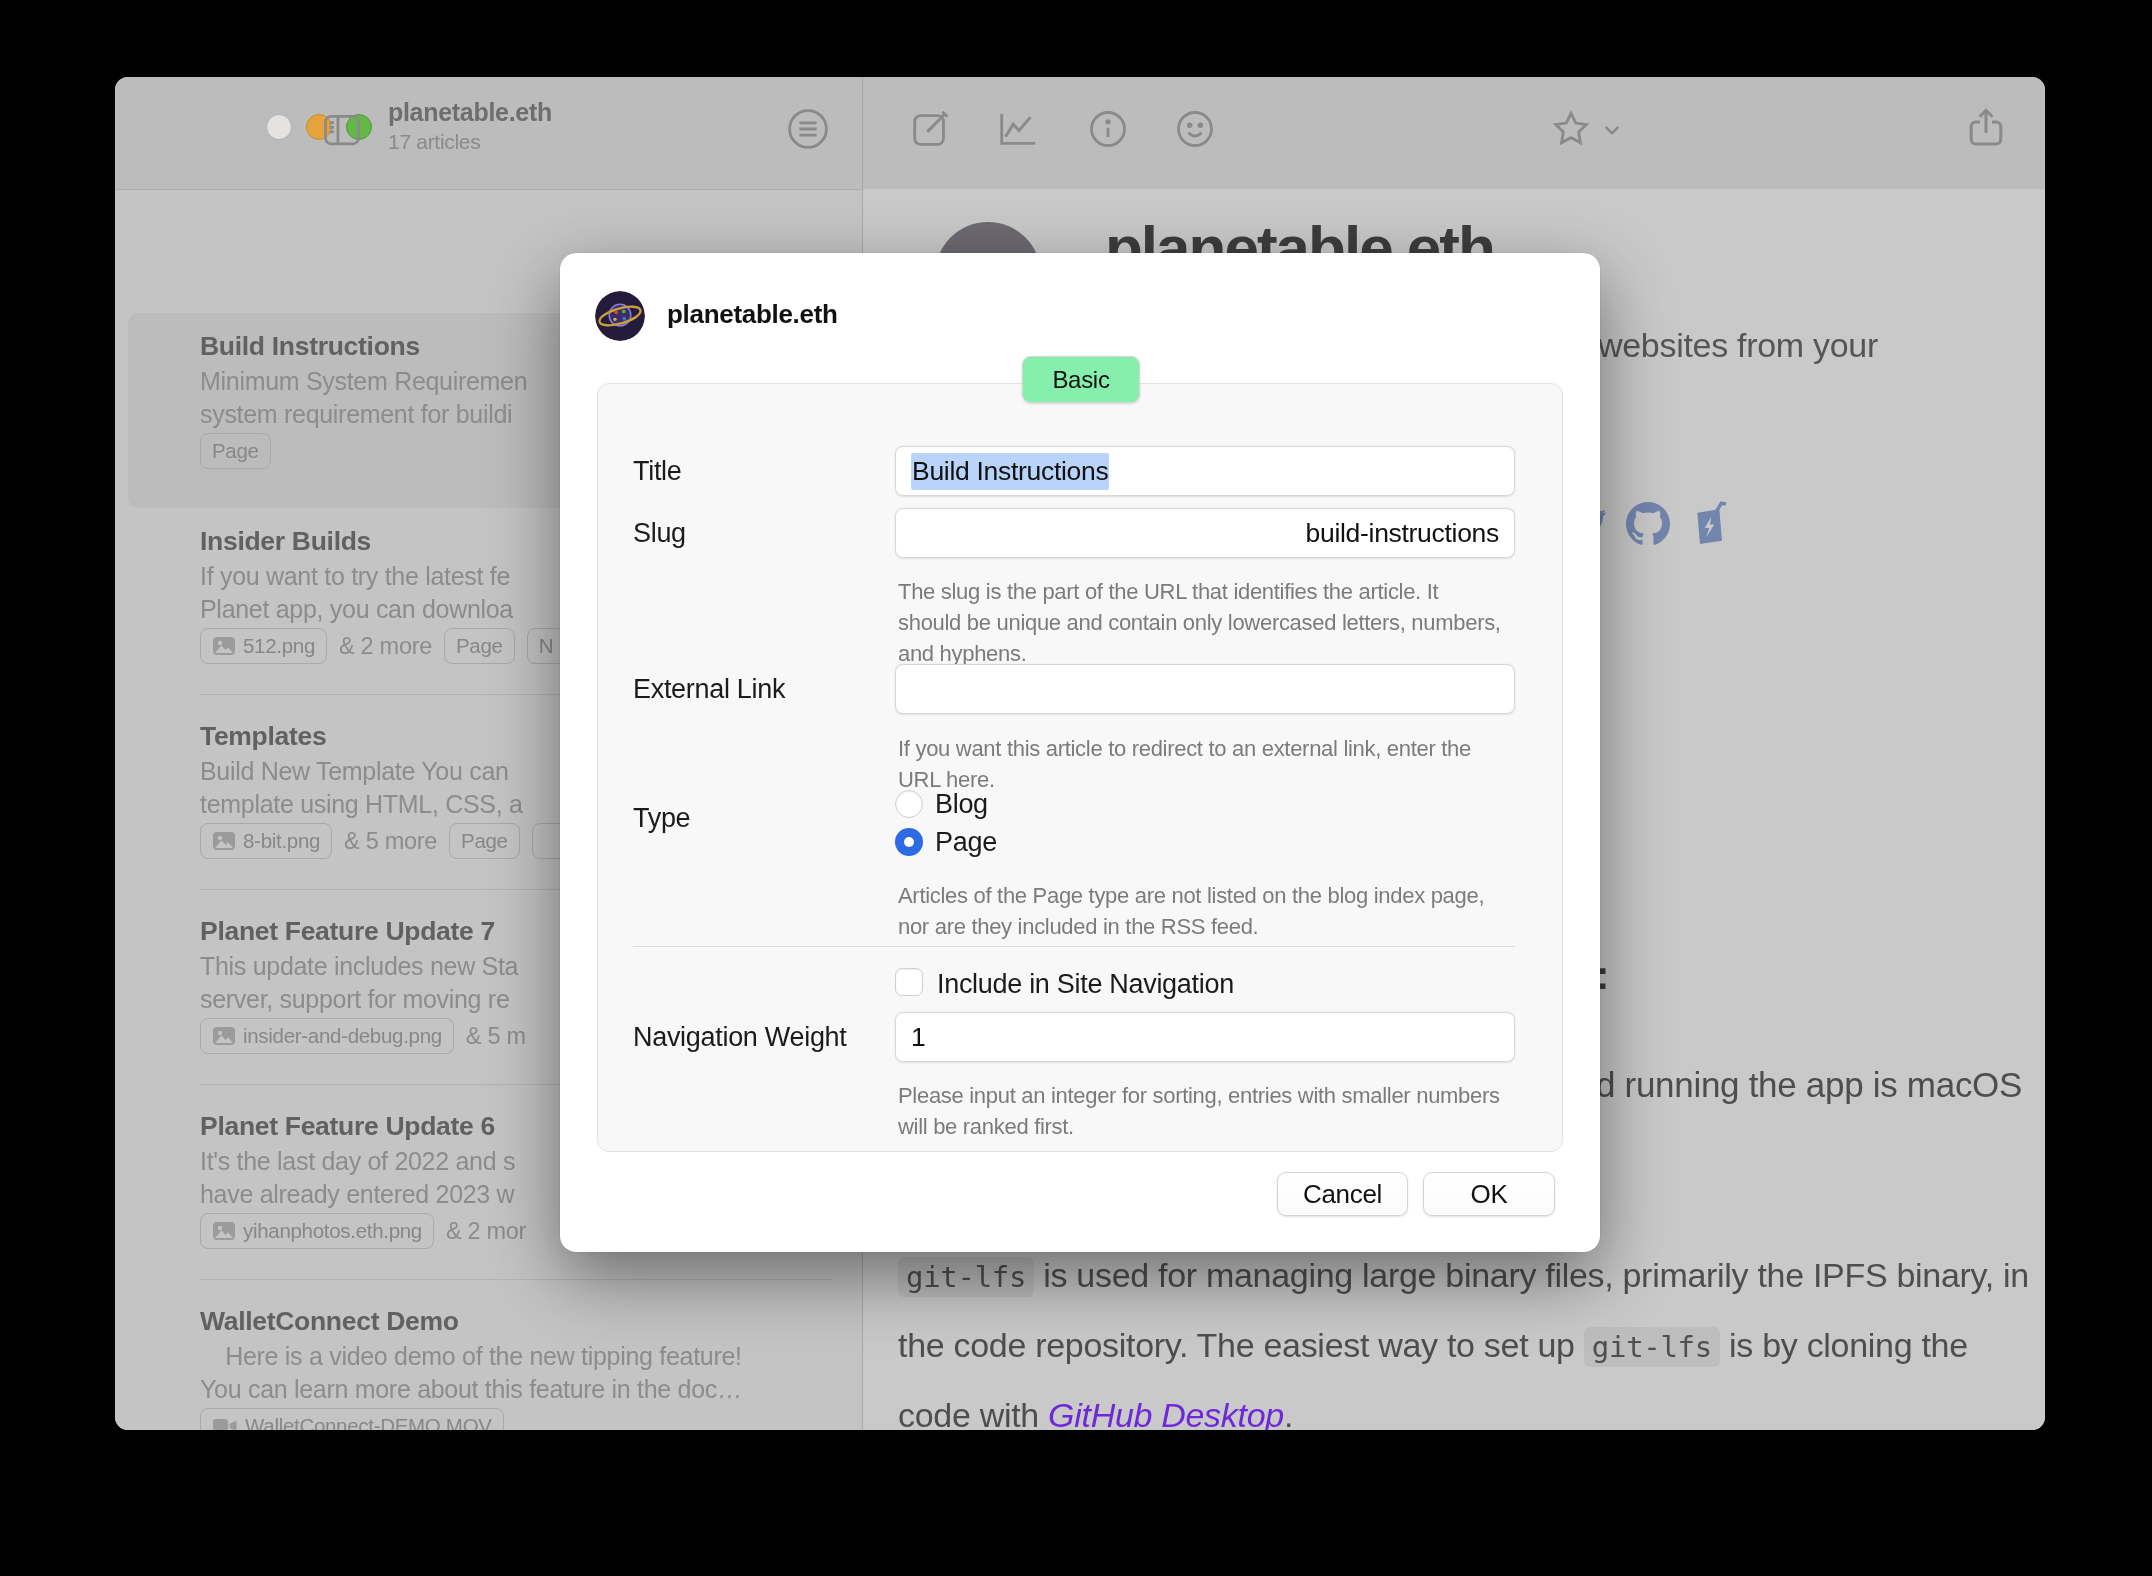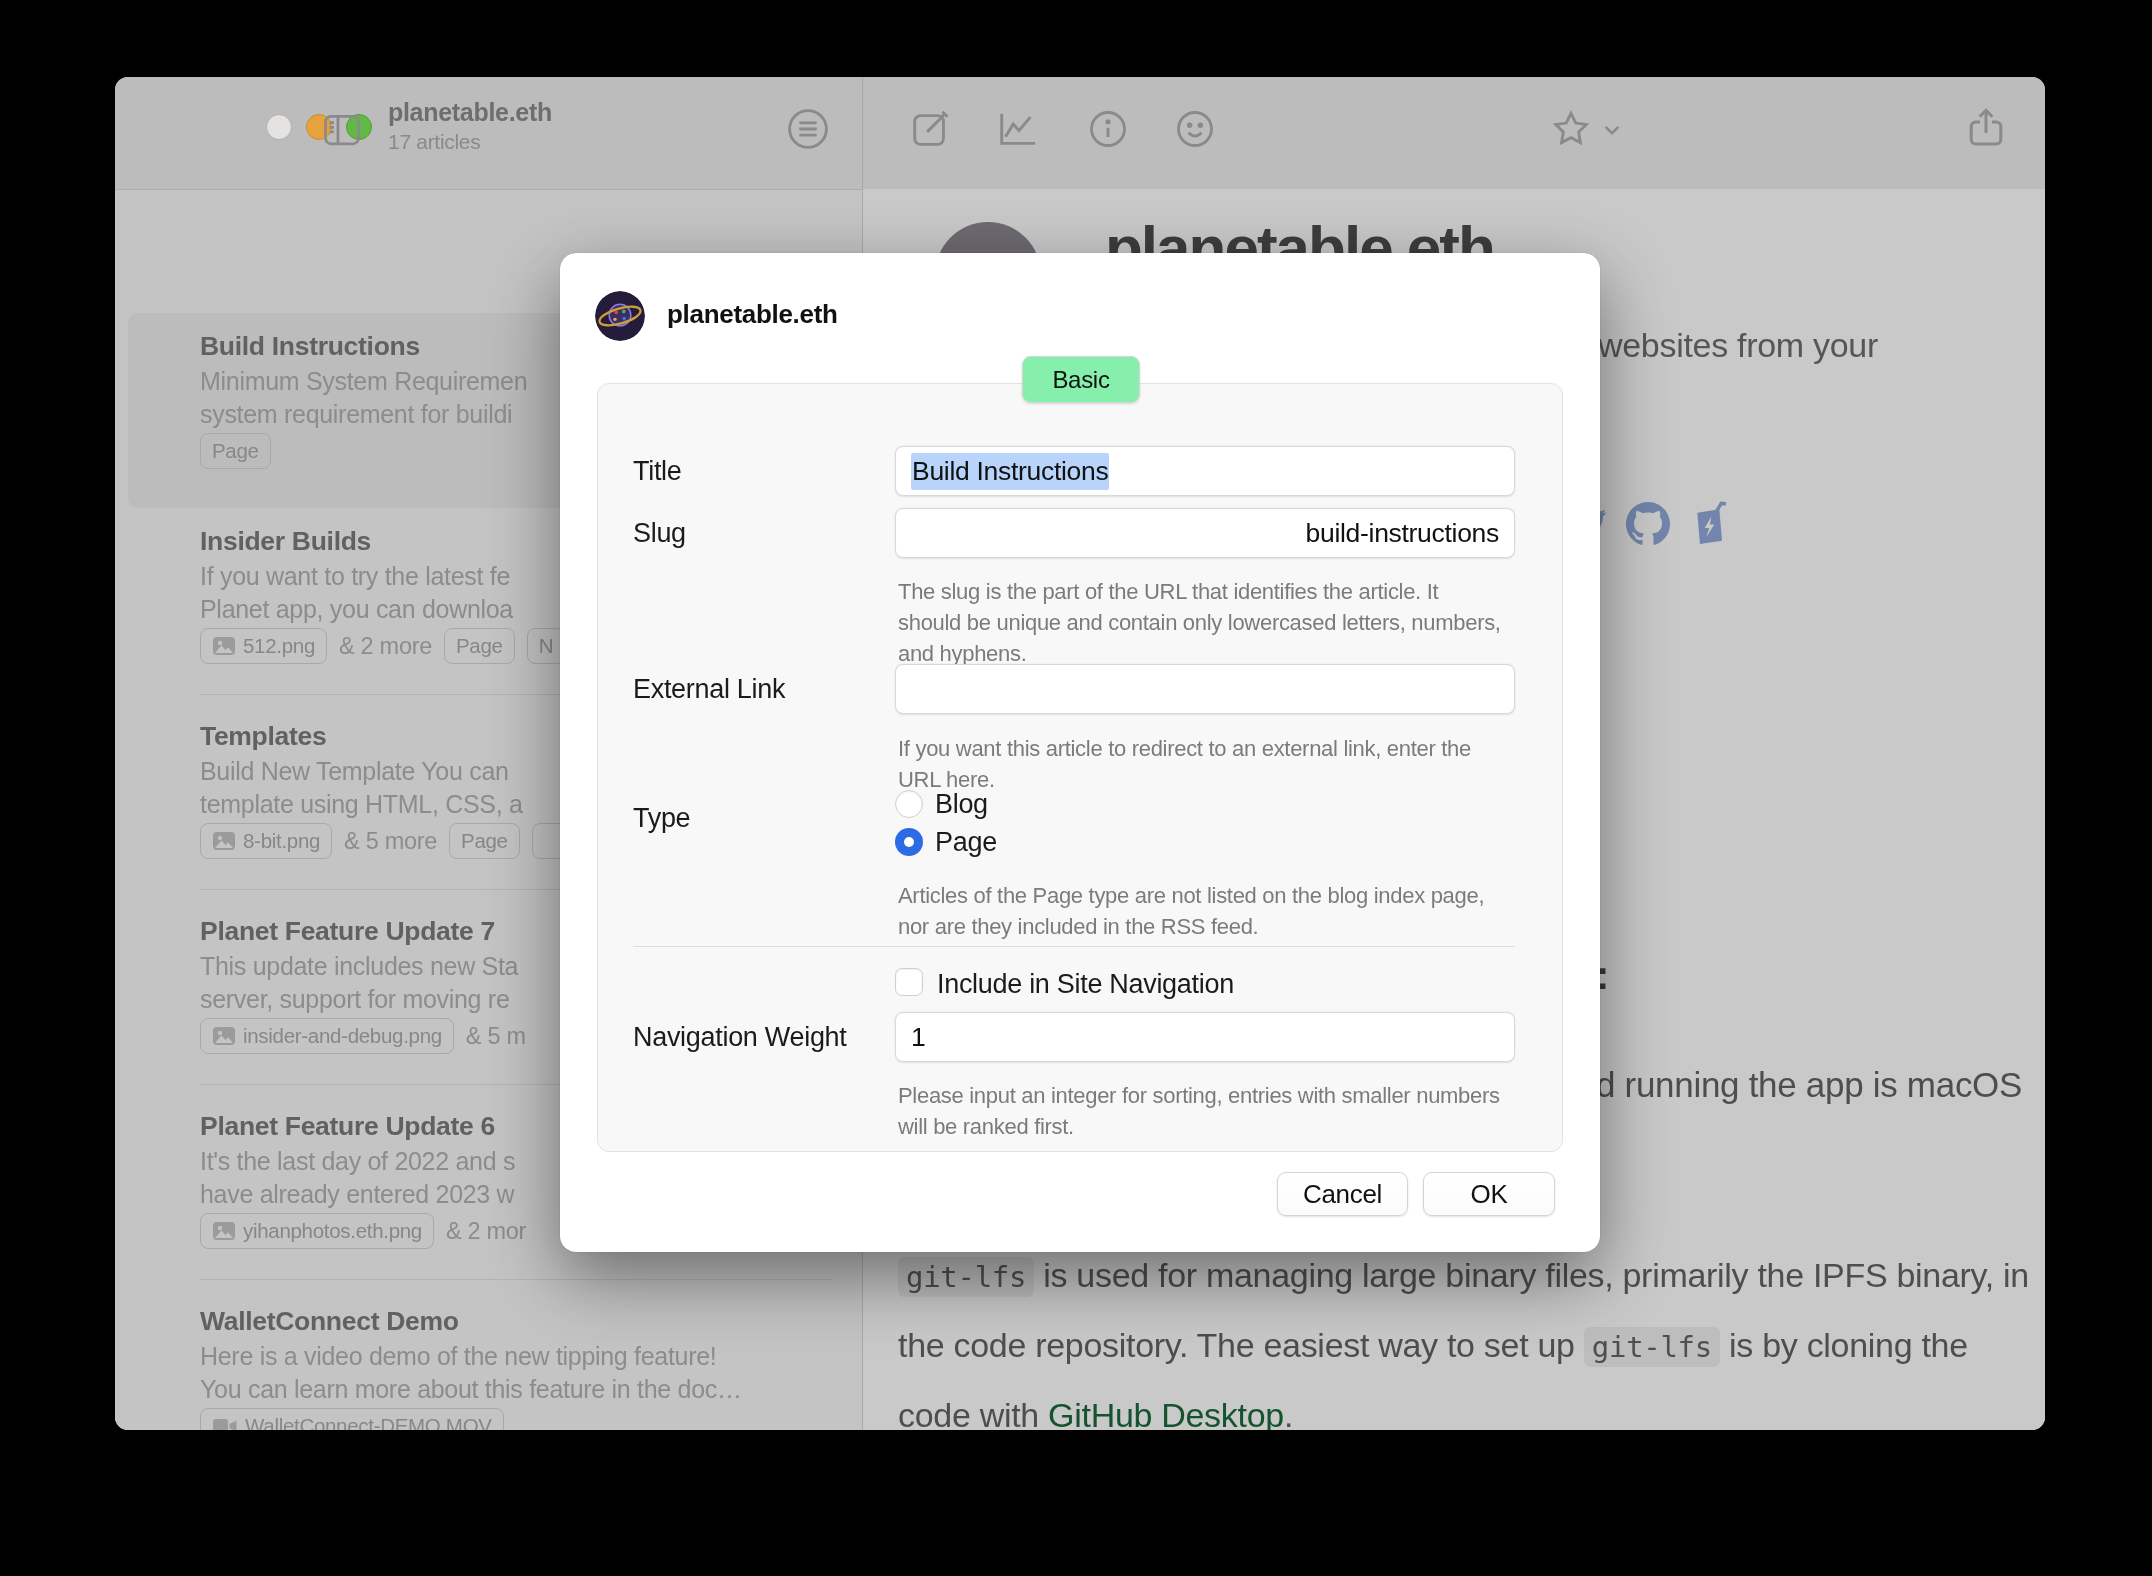--- a/index.html
+++ b/index.html
@@ -39,21 +39,21 @@
   .rsep{position:absolute;left:72px;top:186px;width:633px;height:1px;background:#b3b3b3;}
 
   
   .c-avatar{position:absolute;left:820px;top:145px;width:106px;height:106px;border-radius:50%;background:#6e6a71;}
   .c-heading{position:absolute;left:990px;top:135px;font-size:62px;font-weight:800;color:#3d3d3d;letter-spacing:-2px;white-space:nowrap;}
   .c-frag{position:absolute;color:#565656;white-space:nowrap;}
   .social{position:absolute;display:flex;align-items:center;gap:18px;}
   .para-line{position:absolute;left:783px;font-size:34px;color:#4e4e4e;white-space:nowrap;}
   .para-line .code{font-family:"DejaVu Sans Mono","Liberation Mono",monospace;font-size:29px;
     background:#bdbdbd;border-radius:6px;padding:3px 8px;color:#4f4f4f;}
-  .para-line .link{color:#14532d;}
+  .para-line .link{color:#6d28d9;font-style:italic;}
 
   
   .modal{position:absolute;left:560px;top:253px;width:1040px;height:999px;background:#ffffff;
     border-radius:16px;box-shadow:0 25px 70px rgba(0,0,0,.45),0 0 1px rgba(0,0,0,.3);}
   .m-avatar{position:absolute;left:35px;top:38px;width:50px;height:50px;border-radius:50%;overflow:hidden;}
   .m-name{position:absolute;left:107px;top:46px;font-size:26px;font-weight:600;color:#111;}
   .m-tab{position:absolute;left:462px;top:103px;width:116px;height:45px;background:#86efac;
     border:1px solid #d5d5d5;border-radius:9px;box-shadow:0 1px 3px rgba(0,0,0,.14);
     display:flex;align-items:center;justify-content:center;font-size:24px;color:#111;z-index:3;}
   .m-panel{position:absolute;left:37px;top:130px;width:966px;height:769px;background:#f8f8f8;
@@ -246,21 +246,21 @@
     <rect x="1" y="1" width="22" height="18" rx="4" fill="#9b9b9b"></rect>
     <circle cx="8" cy="7" r="2.2" fill="#c4c4c4"></circle>
     <path d="M3 17 L9.5 9.5 L13.5 14 L16 11.2 L21 17 Z" fill="#c4c4c4"></path>
   </svg>
                 <span>yihanphotos.eth.png</span>
               </span>
               <span class="more">&amp; 2 mor</span>
             </div>
             <div class="rsep"></div>
           </div>
-          <div class="row" style="top: 1098px;">
+          <div class="row" style="top: 1098px; text-align: right;">
             <div class="rtitle">WalletConnect Demo</div>
             <div class="rdesc">
               <div>Here is a video demo of the new tipping feature!</div>
               <div>You can learn more about this feature in the doc…</div>
             </div>
             <div class="rmeta">
               <span class="badge">
                 <svg width="26" height="20" viewBox="0 0 26 20">
     <rect x="1" y="3" width="15" height="14" rx="3" fill="#9b9b9b"></rect>
     <path d="M17.5 8 L24.5 4.5 V15.5 L17.5 12 Z" fill="#9b9b9b"></path>

